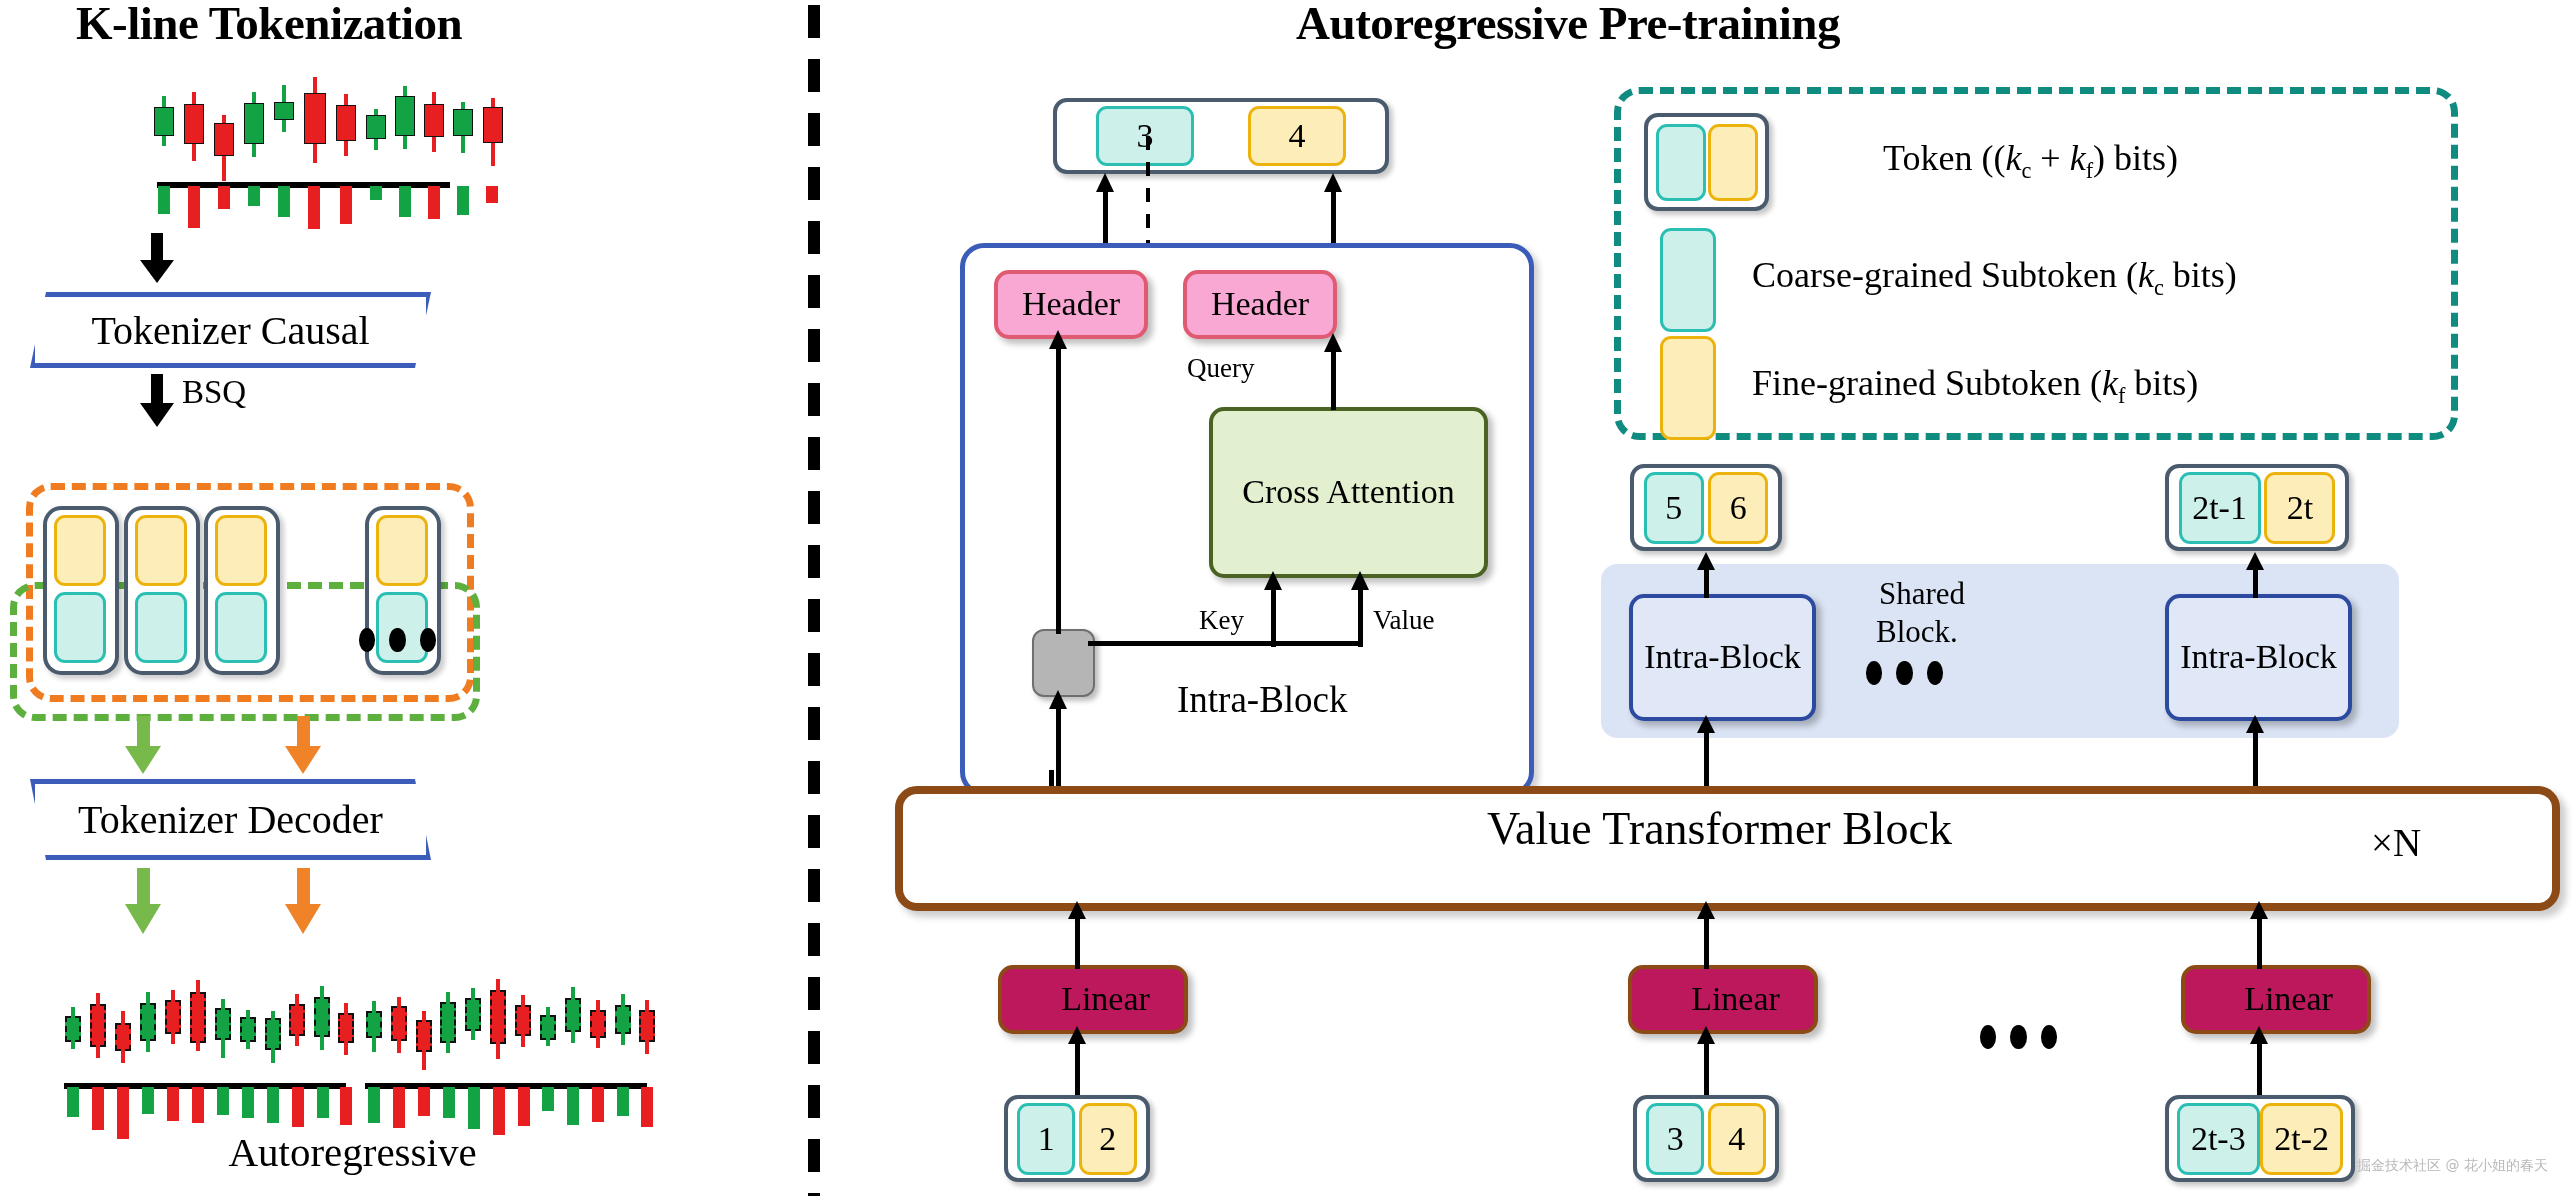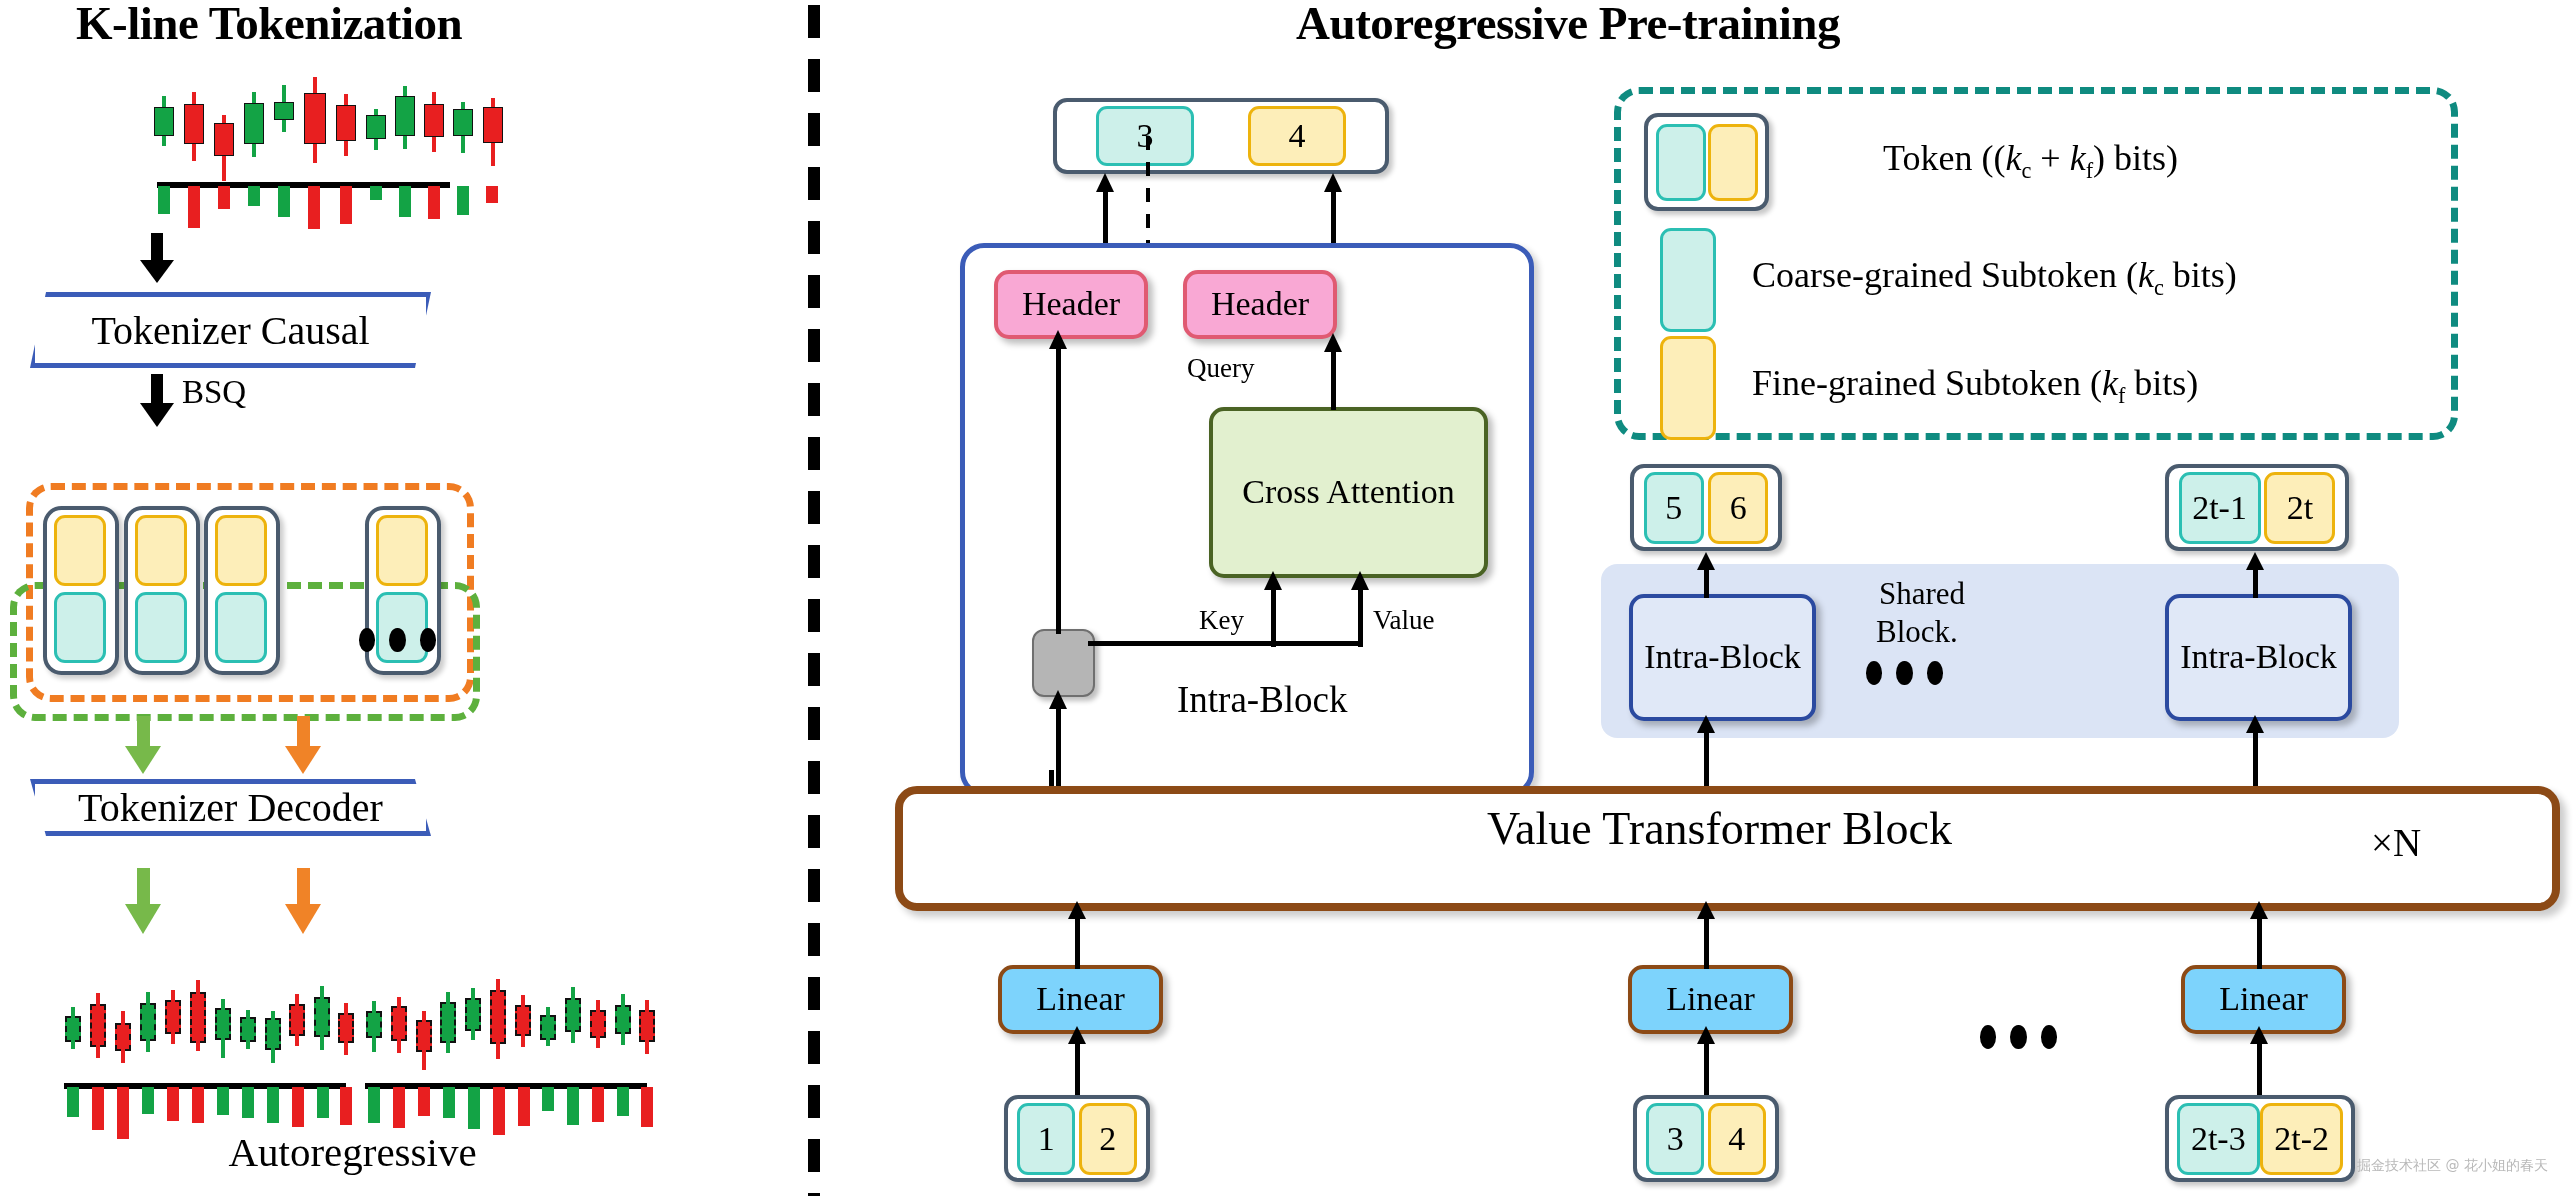--- a/index.html
+++ b/index.html
@@ -30,21 +30,21 @@
          display:flex;align-items:center;justify-content:center;}
   .subtxt{font-size:34px;line-height:1;}
 
   .dashbox{position:absolute;border-radius:25px;}
 
   .rbox{position:absolute;border-radius:15px;display:flex;align-items:center;
         justify-content:center;text-align:center;box-shadow:4.3px 4.3px 6.5px rgba(0,0,0,.25);
         font-size:34px;line-height:1.02;}
   .hdr{background:#f9a8d4;border:4.3px solid #e05a72;}
   .xattn{background:#e2f0cf;border:4.9px solid #4a6324;}
-  .linear{background:#7dd3fc;border:4.9px solid #8c4a16;}
+  .linear{background:#be185d;border:4.9px solid #8c4a16;padding-left:25px;}
   .intrablk{background:#e0e8f7;border:4.9px solid #2b4aa0;}
 
   .dots{position:absolute;display:flex;gap:14px;align-items:center;}
   .dot{width:16.3px;height:24px;border-radius:50%;background:#000;}
 
   .smtxt{position:absolute;font-size:27px;white-space:nowrap;}
   sub{font-size:.62em;}
   .wm{position:absolute;font-size:14px;color:#b9b9b9;white-space:nowrap;
       font-family:"DejaVu Sans",sans-serif;}
 
@@ -180,21 +180,21 @@
 
 <div class="abs" style="left:125px;top:716px;width:38px;height:60px;">
   <div class="arrow-v" style="left:12px;top:0;width:13px;height:35px;background:#77b94a;"></div>
   <div class="ah" style="left:0;top:30px;border-left:18.4px solid transparent;border-right:18.4px solid transparent;border-top:28px solid #77b94a;"></div>
 </div>
 <div class="abs" style="left:285px;top:716px;width:38px;height:60px;">
   <div class="arrow-v" style="left:12px;top:0;width:13px;height:35px;background:#f08327;"></div>
   <div class="ah" style="left:0;top:30px;border-left:18.4px solid transparent;border-right:18.4px solid transparent;border-top:28px solid #f08327;"></div>
 </div>
 
-<div class="trap" style="left:30px;top:779px;width:401px;height:57px;">
+<div class="trap" style="left:30px;top:779px;width:401px;height:81px;">
   <div class="trapbox" style="clip-path:polygon(0 0,96% 0,100% 100%,4% 100%);"></div>
   <div class="lbl">Tokenizer Decoder</div>
 </div>
 
 <div class="abs" style="left:125px;top:868px;width:38px;height:68px;">
   <div class="arrow-v" style="left:12px;top:0;width:13px;height:40px;background:#77b94a;"></div>
   <div class="ah" style="left:0;top:36px;border-left:18.4px solid transparent;border-right:18.4px solid transparent;border-top:30px solid #77b94a;"></div>
 </div>
 <div class="abs" style="left:285px;top:868px;width:38px;height:68px;">
   <div class="arrow-v" style="left:12px;top:0;width:13px;height:40px;background:#f08327;"></div>

